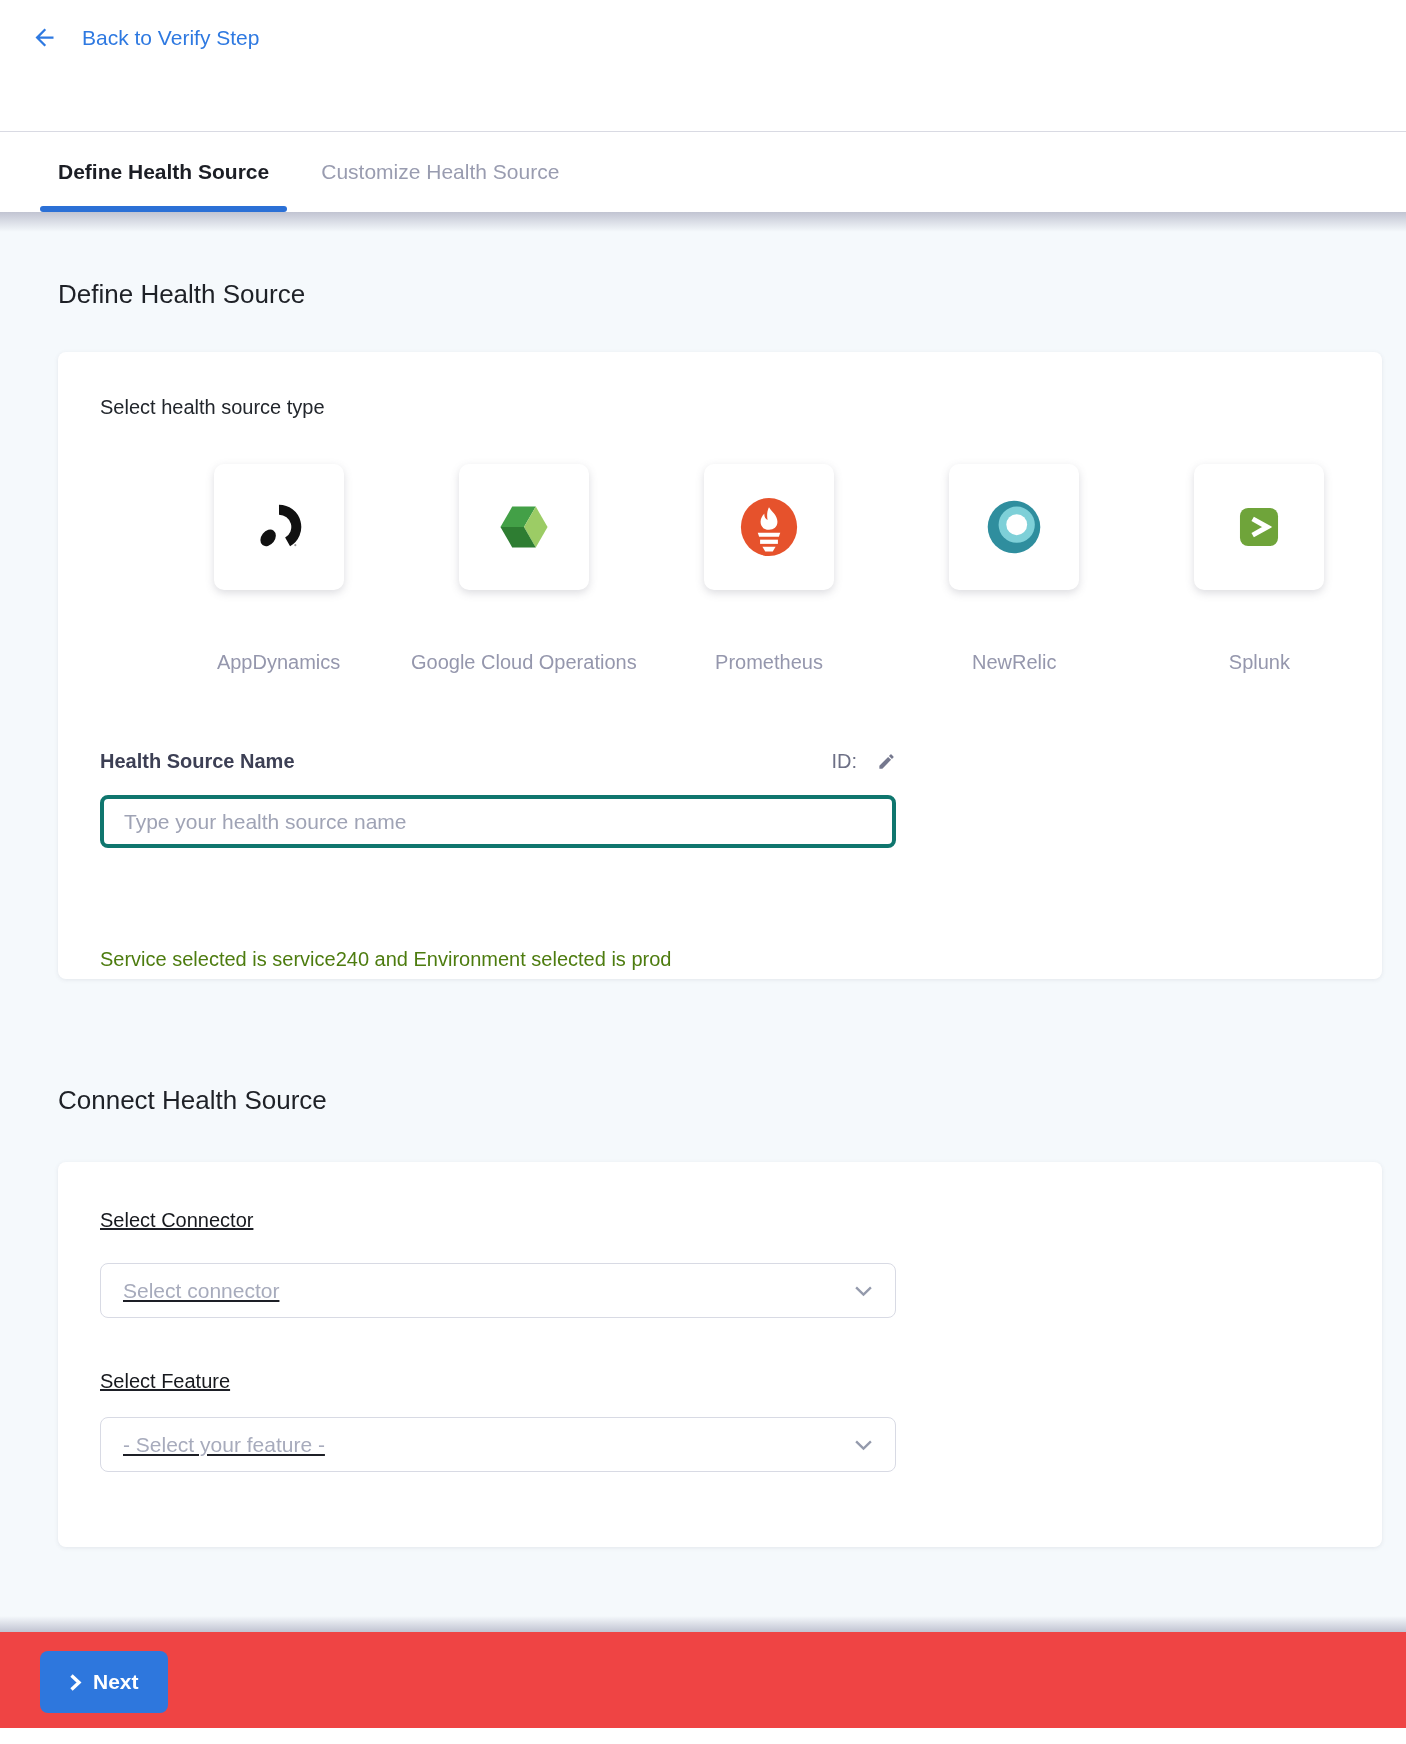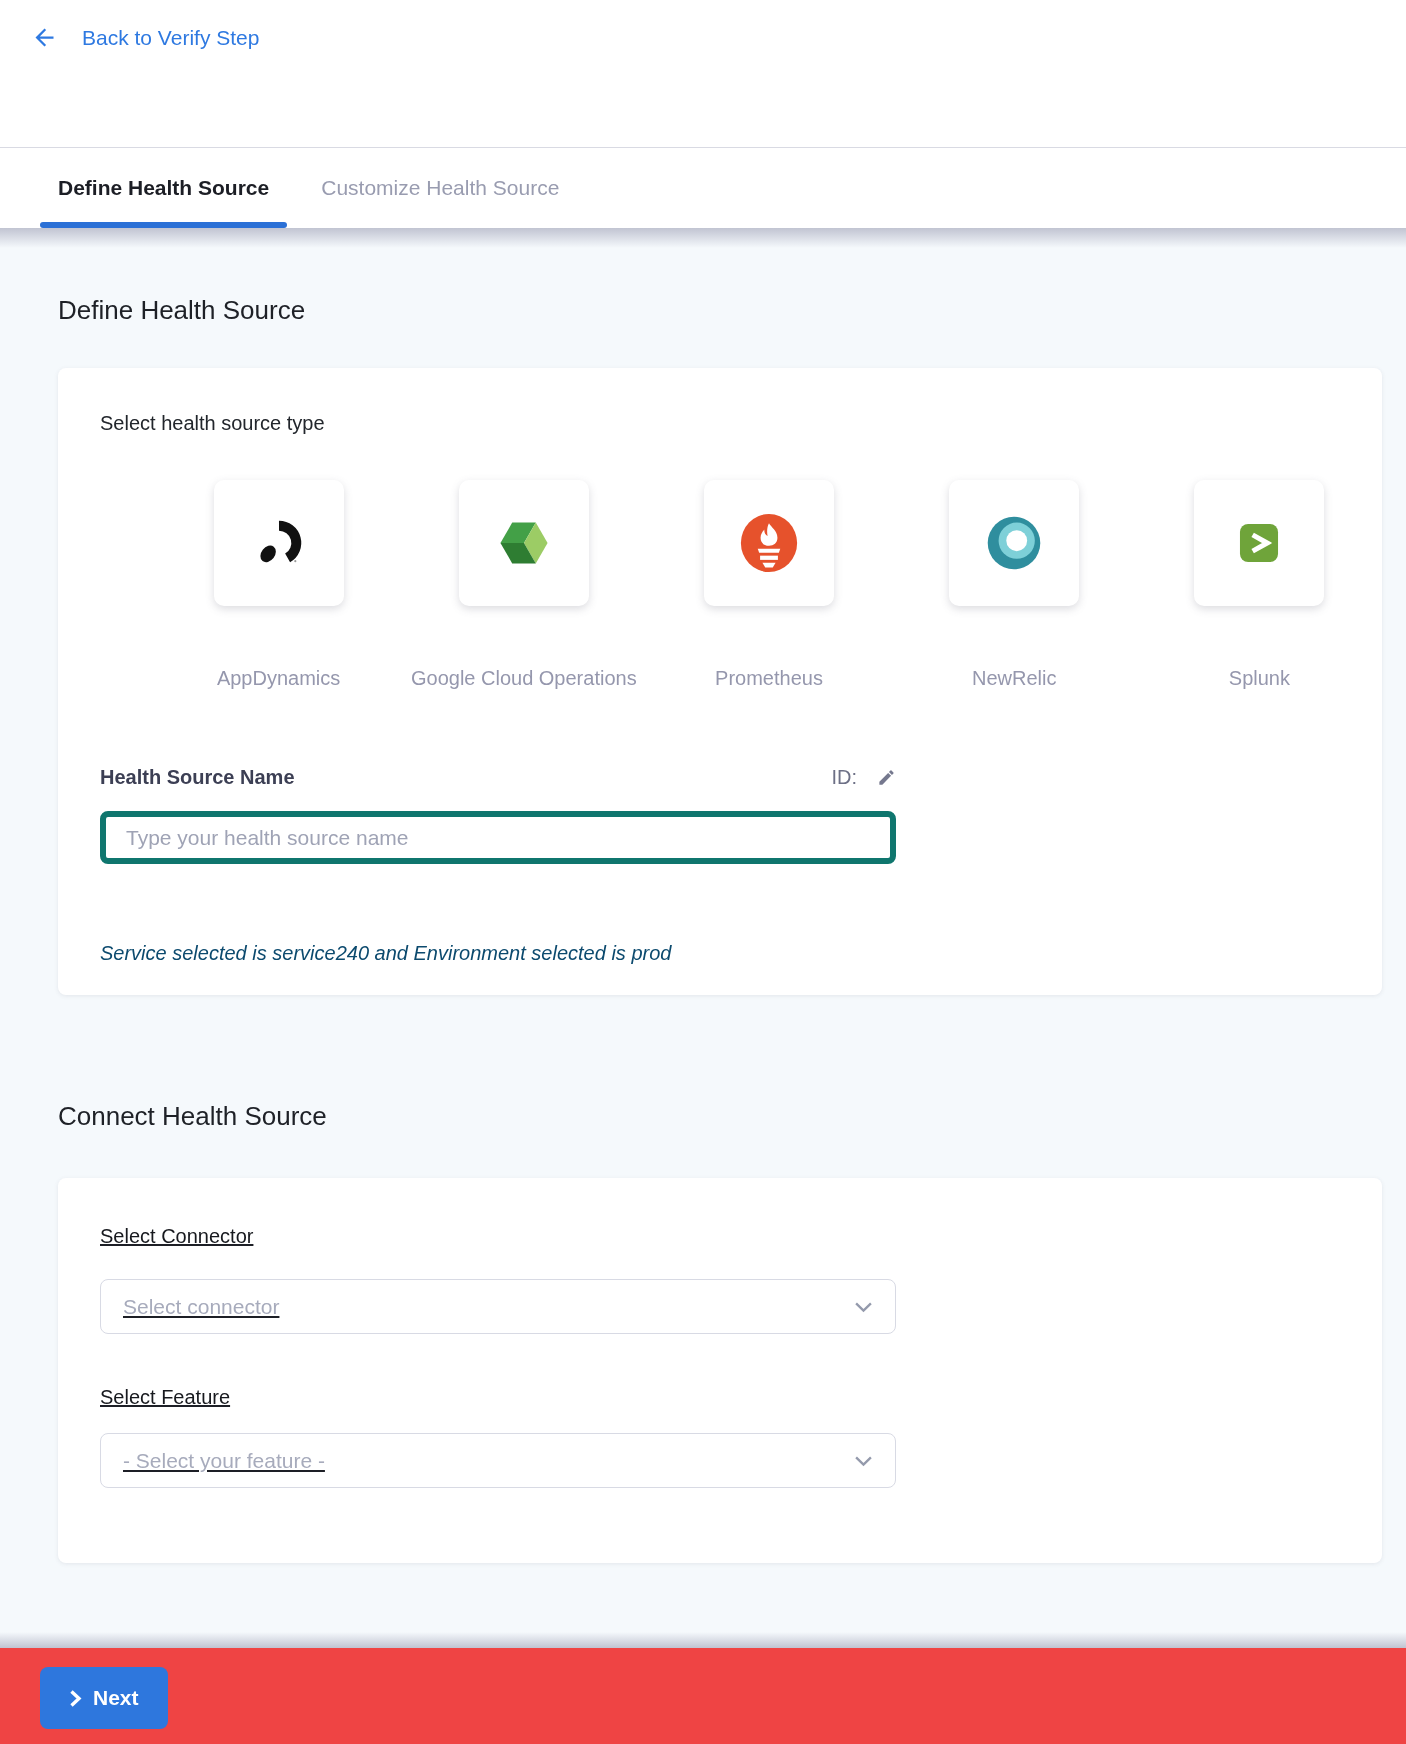--- a/index.html
+++ b/index.html
@@ -4,21 +4,21 @@
 <style>
   * { margin:0; padding:0; box-sizing:border-box; }
   html,body { width:1406px; height:1744px; }
   body {
     font-family:"Liberation Sans","DejaVu Sans",sans-serif;
     background:#ffffff; color:#1d1f26; overflow:hidden;
   }
   .app { width:1406px; height:1744px; display:flex; flex-direction:column; }
 
   
-  .header { height:148px; background:#fff; border-bottom:1px solid #d9dae3; padding:24px 0 12px 31px; }
+  .header { height:132px; background:#fff; border-bottom:1px solid #d9dae3; padding:24px 0 12px 31px; }
   .back-row { display:flex; align-items:center; gap:24px; cursor:pointer; }
   .back-row svg { display:block; }
   .back-link { color:#2e79e1; font-size:21px; }
   .page-title { margin-top:16px; font-size:29px; font-weight:700; color:#1b1c22; letter-spacing:.2px; }
 
   
   .tabbar { height:80px; background:#fff; display:flex; align-items:stretch; padding-left:40px; position:relative; z-index:3; }
   .tab { display:flex; align-items:center; padding:0 18px; margin-right:16px; font-size:21px; color:#999cb0; position:relative; cursor:pointer; white-space:nowrap; }
   .tab.active { color:#1c1e25; font-weight:700; }
   .tab.active::after { content:""; position:absolute; left:0; right:0; bottom:0; height:6px; background:#2b70d6; border-radius:3px; }
@@ -46,25 +46,25 @@
   .tile { width:130px; height:126px; background:#fff; border-radius:10px;
           box-shadow:0 3px 9px rgba(96,97,112,.22); display:flex; align-items:center; justify-content:center; cursor:pointer; }
   .tile svg { display:block; }
   .tile-label { margin-top:60px; font-size:20px; color:#9597ad; white-space:nowrap; line-height:24px; }
 
   
   .name-row { width:796px; margin-top:76px; display:flex; justify-content:space-between; align-items:flex-end; }
   .name-label { font-size:20px; font-weight:700; color:#3c3f54; }
   .id-group { display:flex; align-items:center; gap:20px; }
   .id-label { font-size:20px; color:#6d7086; }
-  .text-input { margin-top:22px; width:796px; height:53px; border:6px solid #0f766e; border-radius:8px;
+  .text-input { margin-top:22px; width:796px; height:53px; border:4px solid #0f766e; border-radius:8px;
                 padding:0 20px; font-size:21px; color:#2a2c36; background:#fff; outline:none;
                 font-family:"Liberation Sans","DejaVu Sans",sans-serif; }
   .text-input::placeholder { color:#9fa3b5; }
-  .service-note { margin-top:78px; font-size:20px; color:#0c4a6e;font-style:italic; }
+  .service-note { margin-top:100px; font-size:20px; color:#4d7c0f; }
 
   
   .field-label { font-size:20px; color:#17191e; }
   .dropdown { margin-top:31px; width:796px; height:55px; border:1px solid #d8dae4; border-radius:8px;
               background:#fff; display:flex; align-items:center; justify-content:space-between;
               padding:0 22px; cursor:pointer; }
   .dropdown .ph { font-size:21px; color:#a7abbc; }
   .feature-label { margin-top:52px; }
   .dd2 { margin-top:24px; }
 

